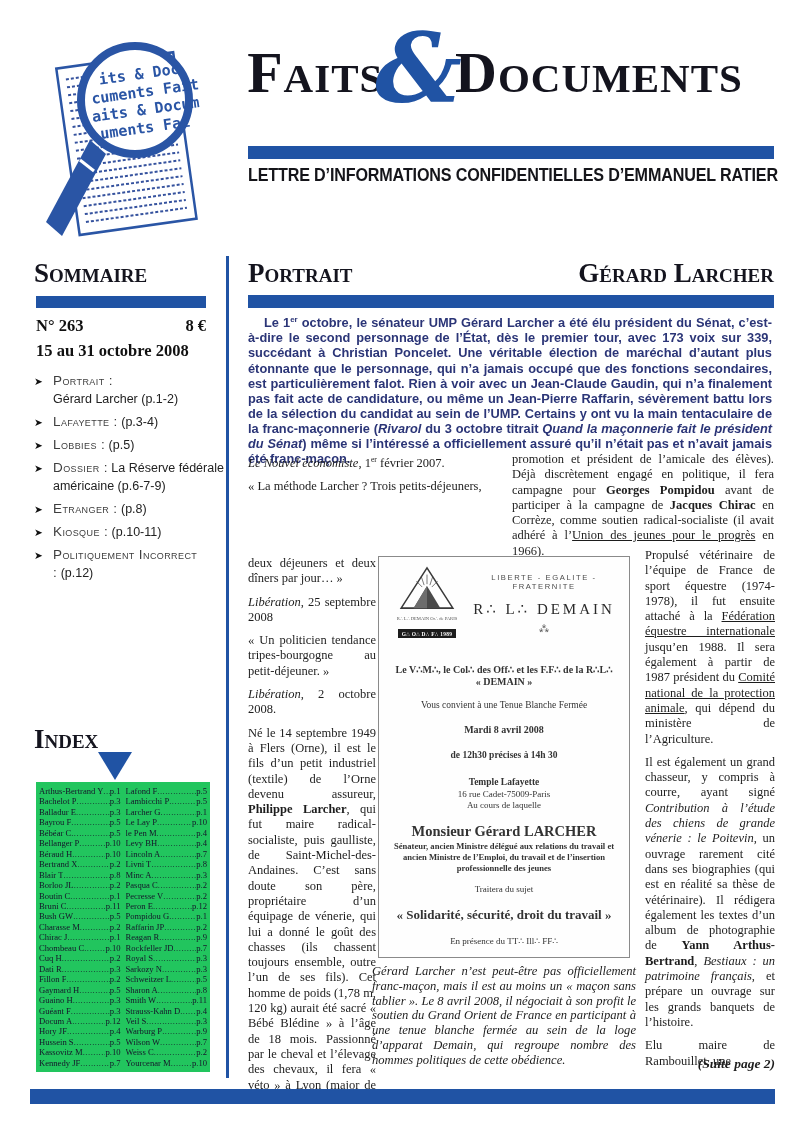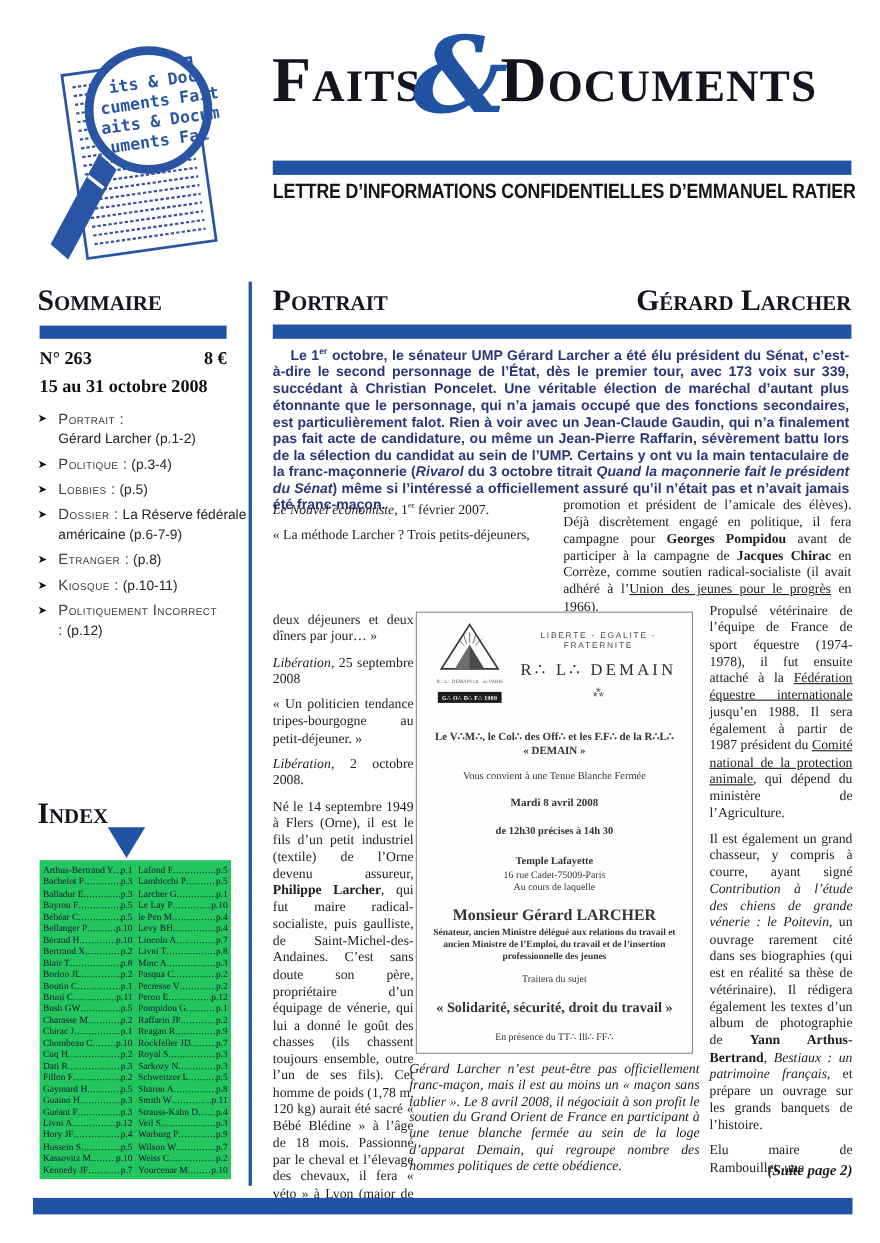--- a/index.html
+++ b/index.html
@@ -154,21 +154,21 @@
 
   <div class="abs sec-head som-head">Sommaire</div>
   <div class="abs bar som-bar"></div>
   <div class="abs issue-row">
     <span>N° 263</span>
     <span>8 €</span>
   </div>
   <div class="abs date-row">15 au 31 octobre 2008</div>
   <ul class="abs som-list">
       <li><span class="som-arrow">➤</span><span class="som-label">Portrait :</span><span class="som-line2">Gérard Larcher (p.1-2)</span></li>
-      <li><span class="som-arrow">➤</span><span class="som-label">Politique :</span><span>&nbsp;(p.3-4)</span></li>
+      <li><span class="som-arrow">➤</span><span class="som-label">Lafayette :</span><span>&nbsp;(p.3-4)</span></li>
       <li><span class="som-arrow">➤</span><span class="som-label">Lobbies :</span><span>&nbsp;(p.5)</span></li>
       <li><span class="som-arrow">➤</span><span class="som-label">Dossier :</span><span>&nbsp;La Réserve fédérale</span><span class="som-line2">américaine (p.6-7-9)</span></li>
       <li><span class="som-arrow">➤</span><span class="som-label">Etranger :</span><span>&nbsp;(p.8)</span></li>
       <li><span class="som-arrow">➤</span><span class="som-label">Kiosque :</span><span>&nbsp;(p.10-11)</span></li>
       <li><span class="som-arrow">➤</span><span class="som-label">Politiquement Incorrect :</span><span>&nbsp;(p.12)</span></li>
     </ul>
 
   <div class="abs sec-head idx-head">Index</div>
   <div class="abs idx-arrow"></div>
   <div class="abs idx-box">
@@ -277,21 +277,21 @@
           <span class="idx-name">Guaino H</span>
           <span class="idx-dots"></span>
           <span class="idx-page">p.3</span>
         </div>
         <div class="idx-row">
           <span class="idx-name">Guéant F</span>
           <span class="idx-dots"></span>
           <span class="idx-page">p.3</span>
         </div>
         <div class="idx-row">
-          <span class="idx-name">Livni A</span>
+          <span class="idx-name">Docum A</span>
           <span class="idx-dots"></span>
           <span class="idx-page">p.12</span>
         </div>
         <div class="idx-row">
           <span class="idx-name">Hory JF</span>
           <span class="idx-dots"></span>
           <span class="idx-page">p.4</span>
         </div>
         <div class="idx-row">
           <span class="idx-name">Hussein S</span>

